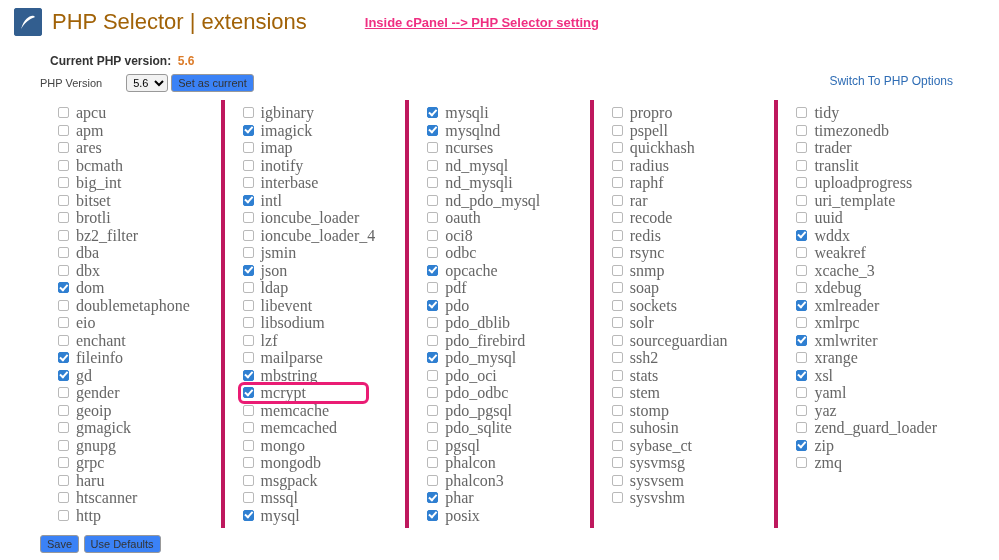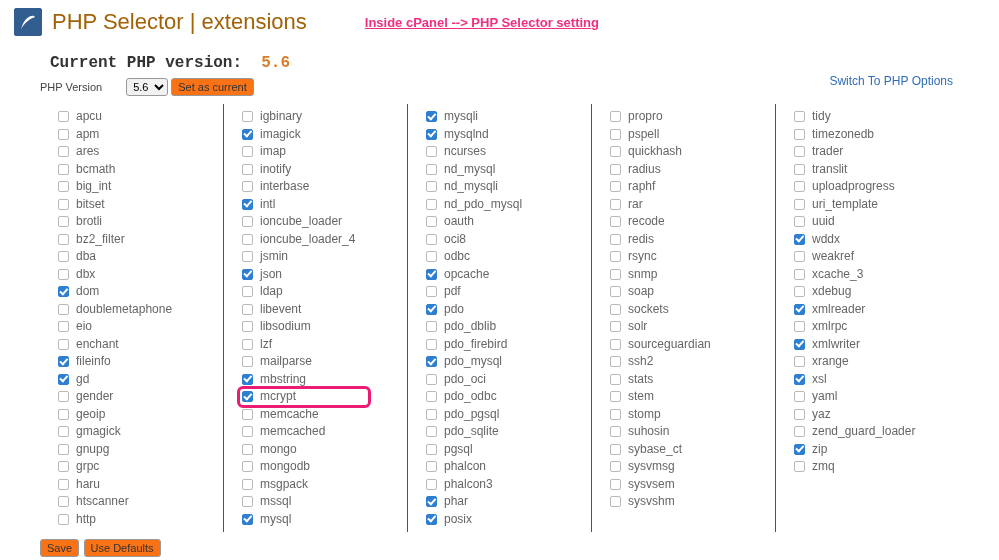--- a/index.html
+++ b/index.html
@@ -32,69 +32,69 @@
   }
   .annotation {
     font-size: 13px;
     font-weight: 700;
     color: #ef2f82;
     margin-left: 58px;
     text-decoration: underline;
   }
   .subhead {
     padding: 14px 0 6px 50px;
-    font-size: 16px;
+    font-size: 12px;
     font-weight: 700;
-    font-family: Liberation Mono, monospace;
   }
   .subhead .ver { color: #dc7b28; font-weight: 700; }
   .controls-row {
     display: flex;
     align-items: center;
     padding: 0 16px 8px 40px;
     font-size: 11px;
   }
   .controls-row .lbl { margin-right: 24px; color:#444; }
   select {
     font-size: 11px;
     background: #f2f2f2;
     border: 1px solid #999;
     border-radius: 3px;
     padding: 1px 2px;
   }
   button {
     font-size: 11px;
-    background: #f97316;
+    background: #3b82f6;
     border: 1px solid #999;
     border-radius: 3px;
     padding: 2px 6px;
     cursor: pointer;
     color:#333;
   }
   .switch-link {
     position: absolute;
     right: 46px;
     top: 74px;
     color: #2f6db5;
     font-size: 12px;
     cursor: pointer;
   }
   .ext-wrap {
     padding: 0 40px 0 40px;
   }
   .columns {
     display: flex;
-    font-size: 12px;
+    font-size: 16px;
     color: #555;
+    font-family: Liberation Serif, serif;
   }
   .col {
     flex: 1;
     padding: 4px 12px 4px 18px;
   }
-  .col + .col { border-left: 1px solid #be185d; }
+  .col + .col { border-left: 4px solid #be185d; }
   .ext-item {
     display: flex;
     align-items: center;
     height: 17.5px;
     line-height: 17.5px;
     position: relative;
   }
   .cb {
     width: 11px; height: 11px;
     border: 1px solid #b9b9b9;

